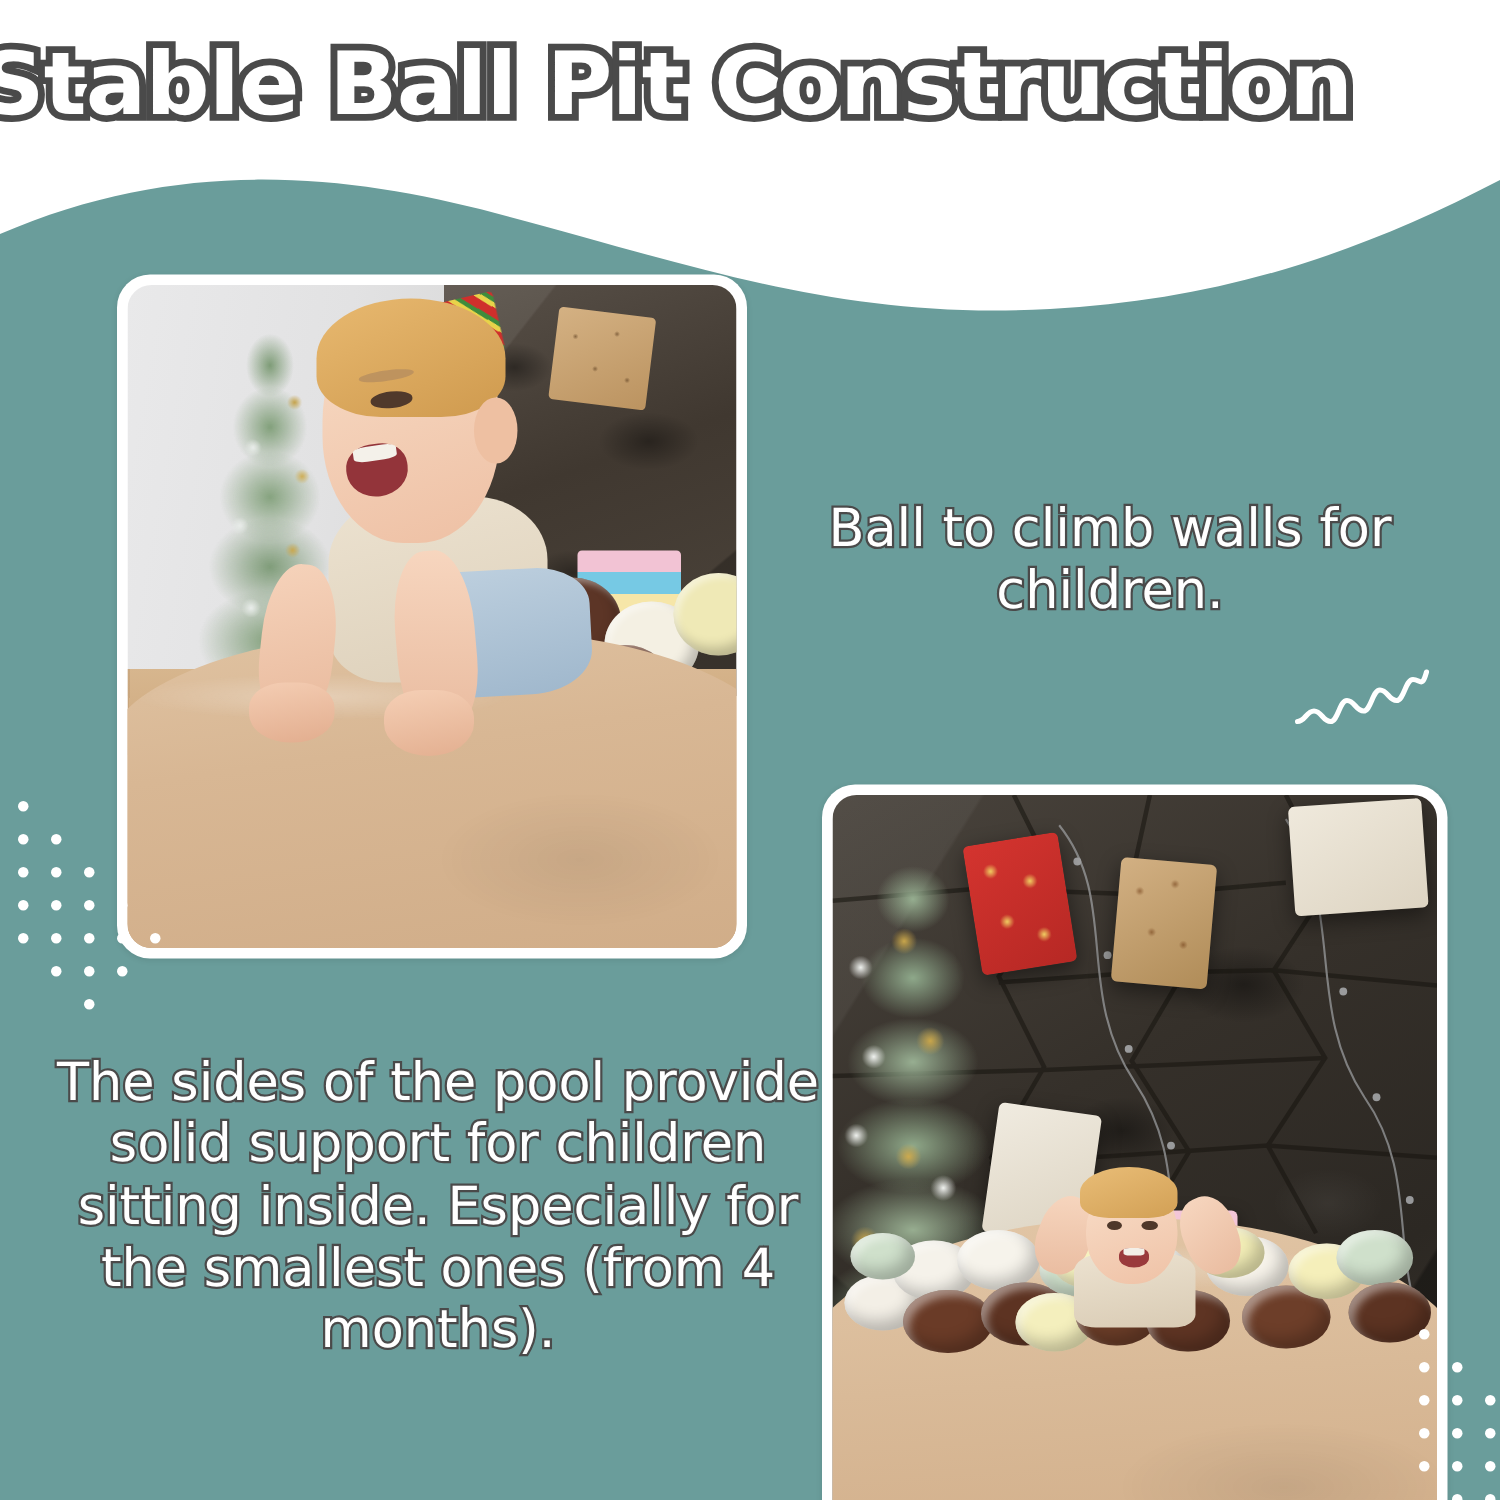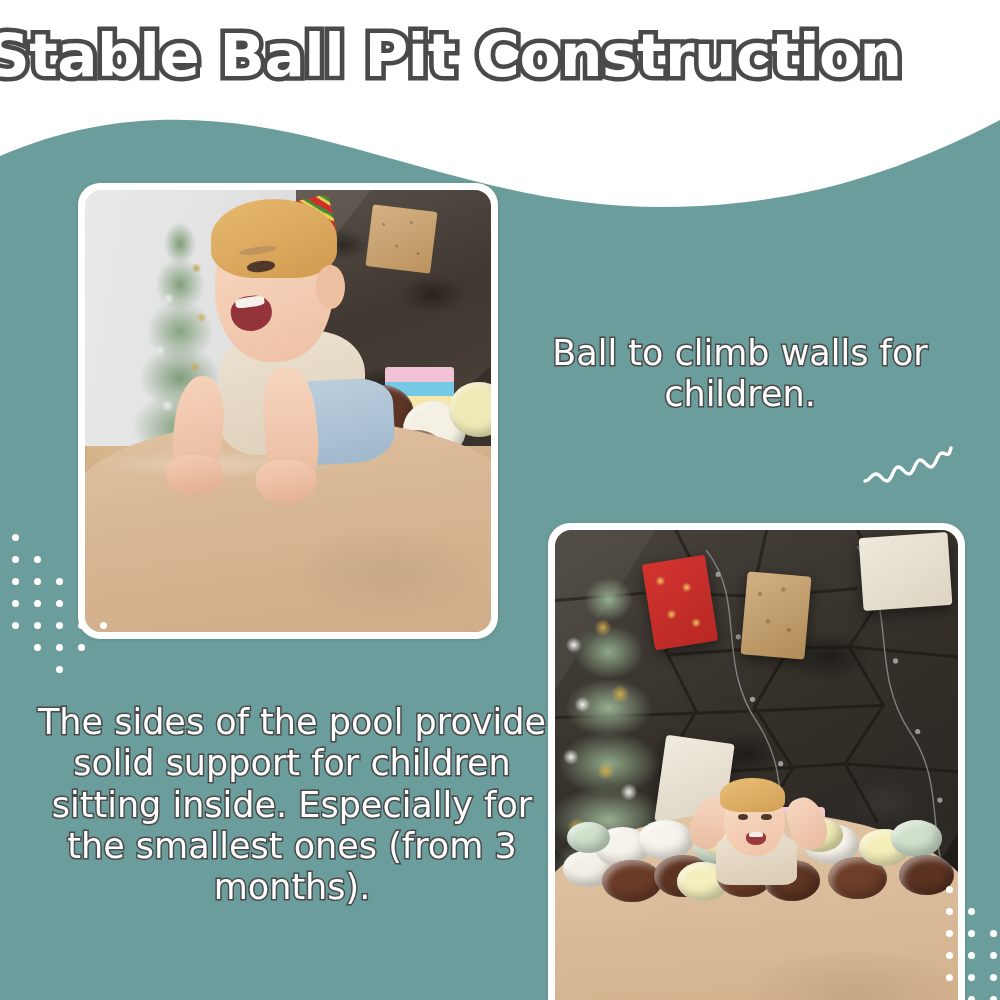--- a/index.html
+++ b/index.html
@@ -465,21 +465,21 @@
   <span class="dot" style="left:22px; top:66px;"></span>
   <span class="dot" style="left:44px; top:66px;"></span>
   <span class="dot" style="left:0px;  top:88px;"></span>
   <span class="dot" style="left:22px; top:88px;"></span>
   <span class="dot" style="left:44px; top:88px;"></span>
   <span class="dot" style="left:22px; top:110px;"></span>
   <span class="dot" style="left:44px; top:110px;"></span>
 
 </div>
 
-<div class="caption" id="caption-left">The sides of the pool provide solid support for children sitting inside. Especially for the smallest ones (from 3 months).</div>
+<div class="caption" id="caption-left">The sides of the pool provide solid support for children sitting inside. Especially for the smallest ones (from 4 months).</div>
 
 <div class="photo" id="photo-bottom">
   <div class="inner">
     <div class="p2-stone"></div>
 
     <svg class="p2-seams" viewBox="0 0 400 480" preserveAspectRatio="none">
       <g fill="none" stroke="#17140f" stroke-width="3">
         <path d="M120,0 L150,60 L110,120 L140,180 L105,240 L135,300"></path>
         <path d="M210,0 L196,64 L232,118 L198,176 L236,236 L200,296"></path>
         <path d="M300,0 L330,58 L292,116 L326,174 L288,232 L320,290"></path>

